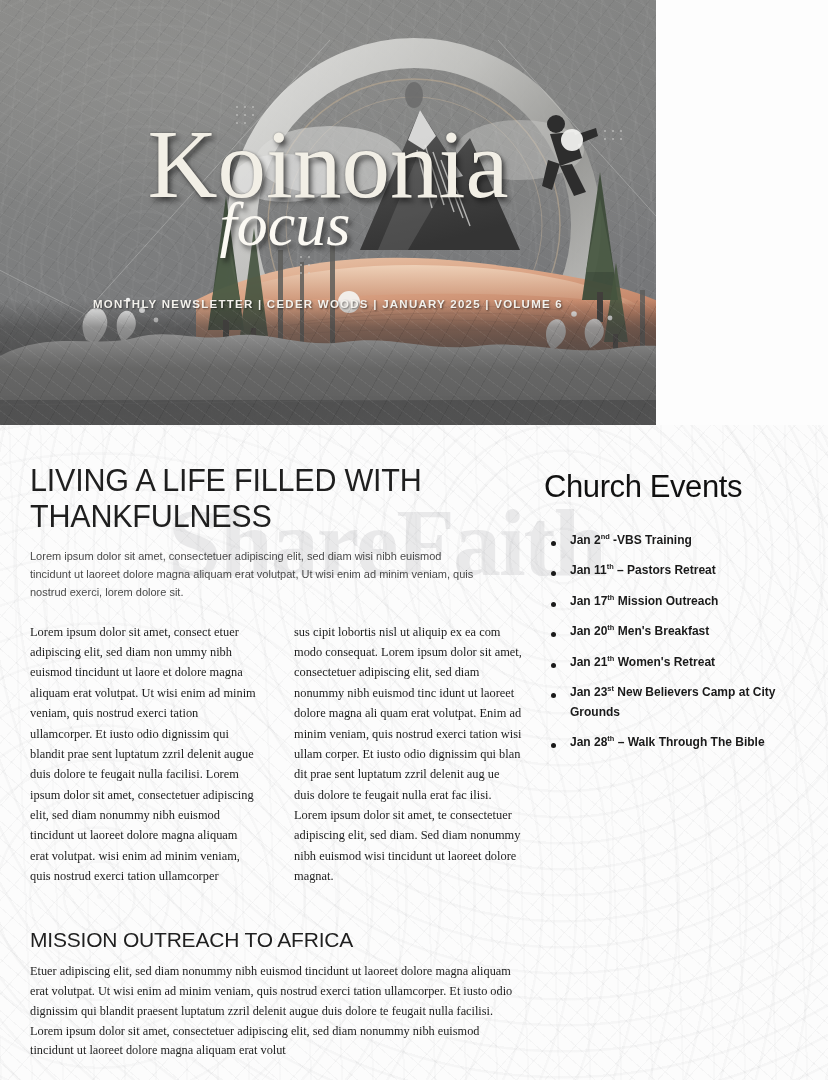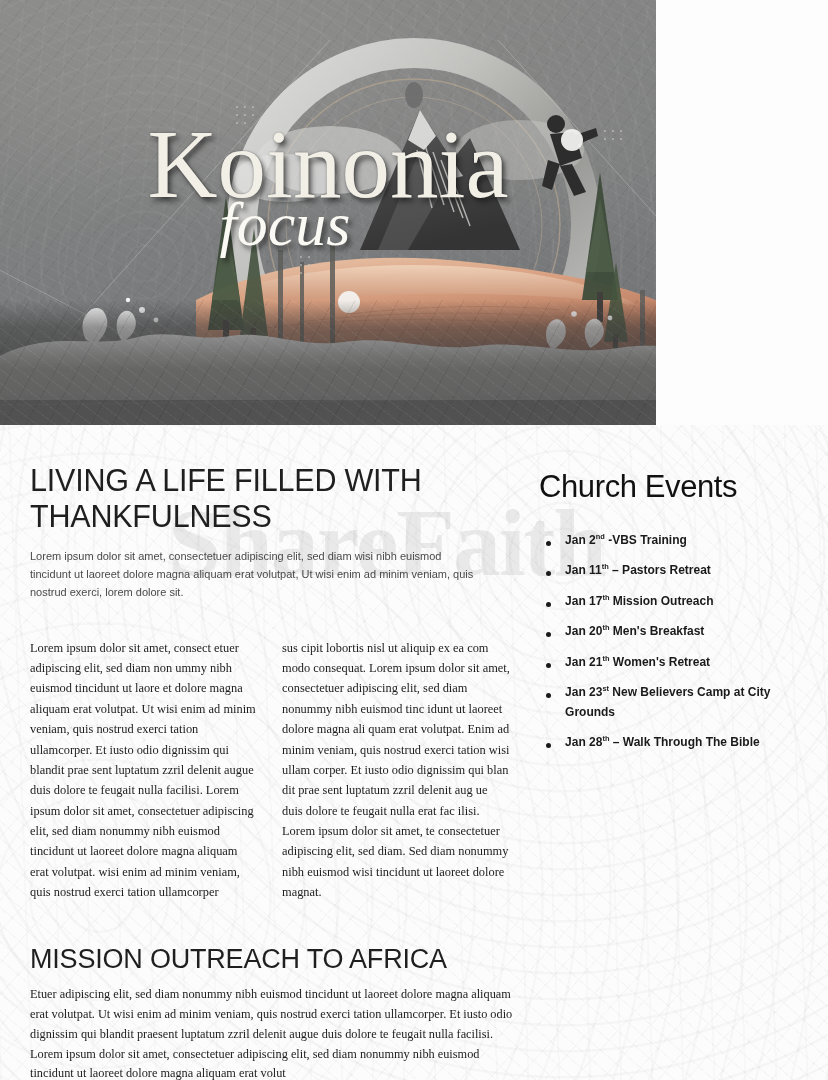--- a/index.html
+++ b/index.html
@@ -184,40 +184,40 @@
 
   .lede {
     margin-top: 14px;
     font-size: 11px;
     line-height: 1.62;
     color: #4a4a4a;
     max-width: 450px;
   }
 
   .two-col {
-    margin-top: 36px;
+    margin-top: 20px;
     display: flex;
-    gap: 24px;
+    gap: 36px;
   }
 
   .two-col .col {
     width: 228px;
     font-family: "Liberation Serif", serif;
     font-size: 12.4px;
     line-height: 1.64;
     color: #1c1c1c;
     text-align: left;
   }
 
   .section-two {
     margin-top: 42px;
   }
 
   .section-two .article-title {
-    font-size: 27px;
+    font-size: 21px;
   }
 
   .wide-body {
     margin-top: 9px;
     font-family: "Liberation Serif", serif;
     font-size: 12.3px;
     line-height: 1.62;
     color: #1c1c1c;
     width: 486px;
   }
@@ -437,20 +437,21 @@
       </g>
     </svg>
 
     <div class="masthead-band"></div>
 
     <div class="masthead-title">
       <span class="title-main">Koinonia</span>
       <span class="title-sub">focus</span>
     </div>
 
+    <div class="masthead-meta">MONTHLY NEWSLETTER | CEDER WOODS | JANUARY 2025 | VOLUME 6</div>
   </div>
 
   <div class="body-area">
     <div class="paper-texture"></div>
     <div class="watermark">ShareFaith</div>
 
     <div class="content">
 
       <div class="col-left">
 

